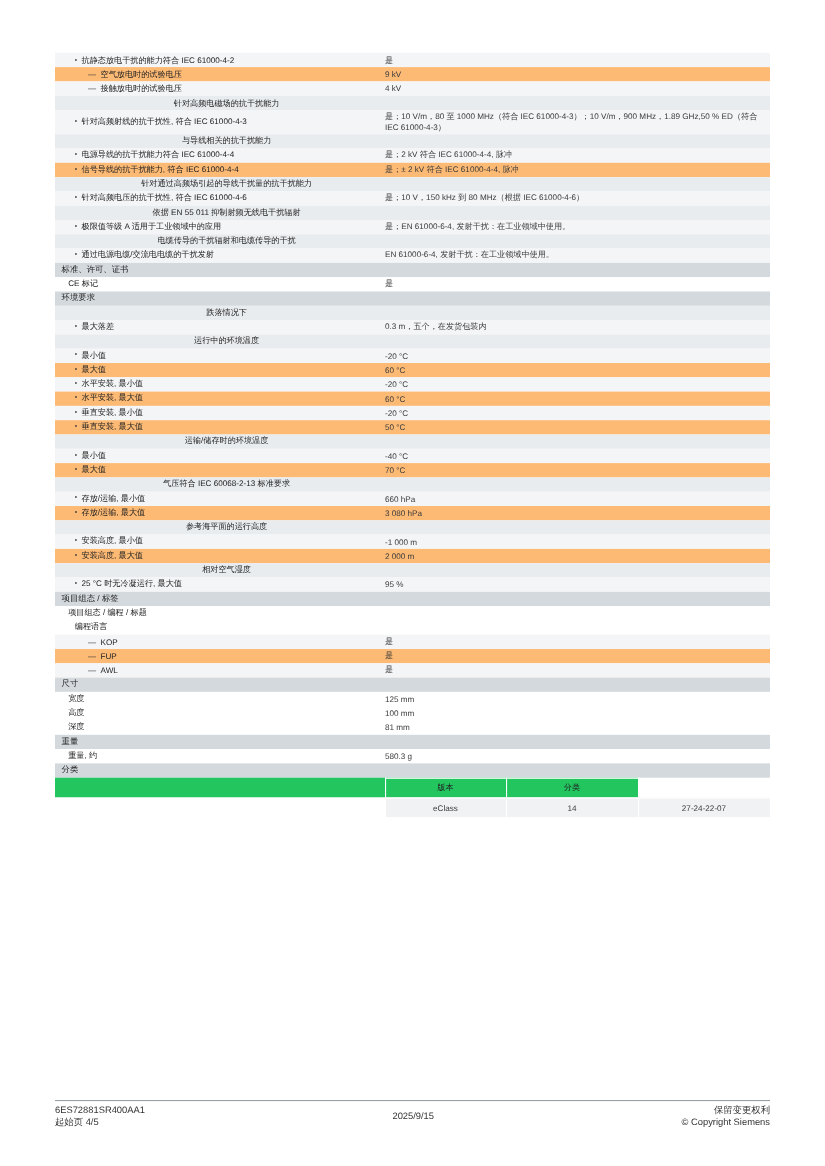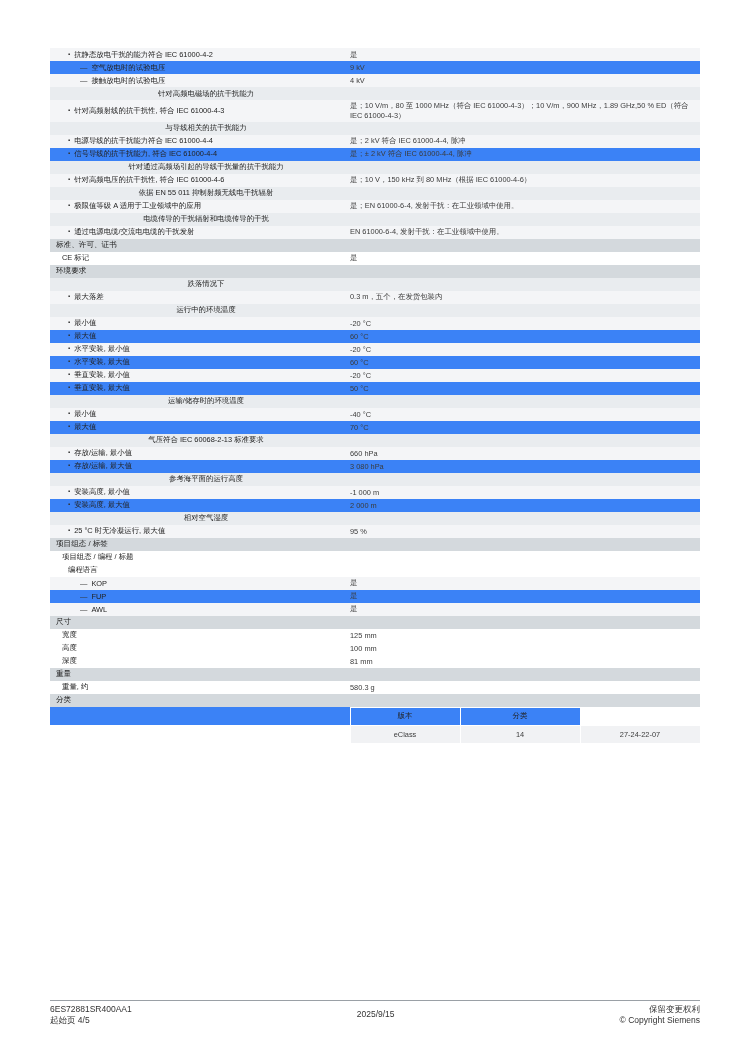--- a/index.html
+++ b/index.html
@@ -55,21 +55,21 @@
   tr.sub td {
     background: #e9ecef;
     height: 13px;
   }
   tr.sub td.lbl { padding-left: 12px; text-align: center; }
   tr.item td {
     background: #f4f5f7;
     height: 13px;
   }
   tr.item.alt td {
-    background: #3b82f6;
+    background: #fdba74;
     margin-top: 20px;
   }
   tr.item td.lbl { padding-left: 18px; }
   tr.plain td {
     background: #ffffff;
     height: 13px;
   }
   tr.plain td.lbl { padding-left: 12px; }
 
   td.val {
@@ -110,21 +110,21 @@
     background: #f1f2f4;
     text-align: center;
     color: #3b3b3b;
     border: 1px solid #ffffff;
   }
   table.classify td.empty {
     background: #ffffff;
     border: none;
   }
   table.classify tr.head td {
-    background: #3b82f6;
+    background: #22c55e;
     color: #222;
   }
 
   
   .footer {
     position: absolute;
     left: 50px;
     top: 1000px;
     width: 650px;
     border-top: 1px solid #9aa0a6;

